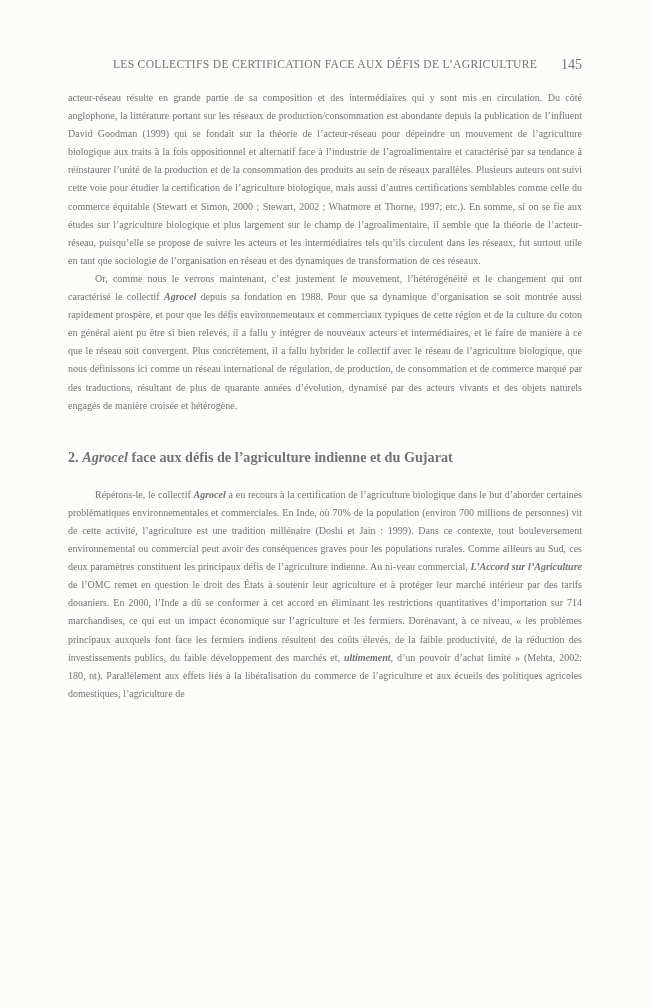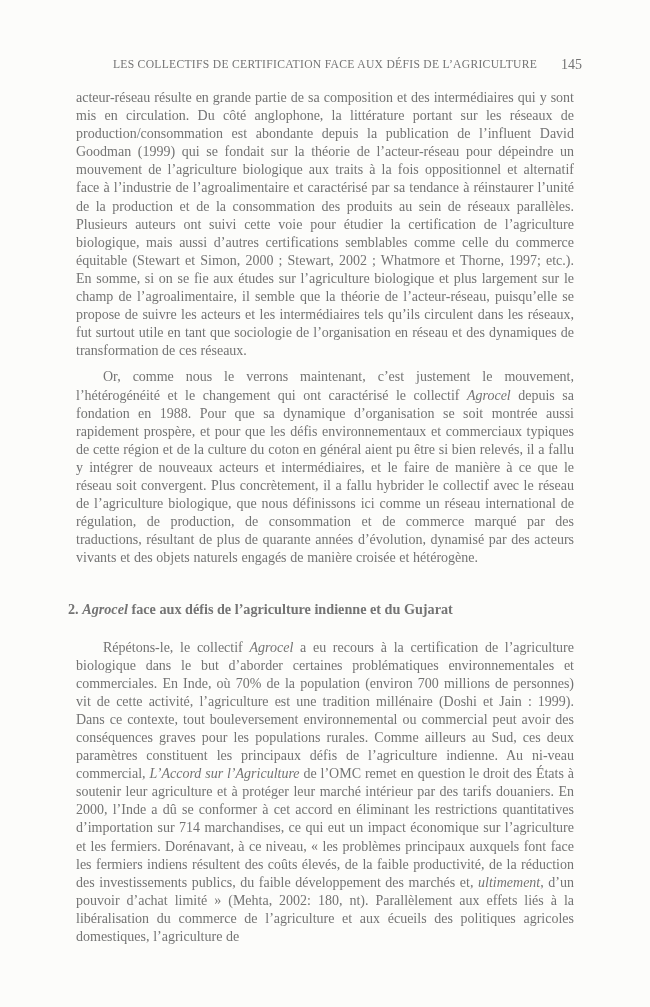--- a/index.html
+++ b/index.html
@@ -32,38 +32,39 @@
     display: inline-block;
   }
   .page-number {
     position: absolute;
     right: 0;
     top: 0;
     font-size: 14px;
     letter-spacing: 0;
   }
   .page-body p.paragraph {
-    margin: 8px;
-    font-size: 14px;
+    margin: 0;
+    font-size: 10px;
     line-height: 18.1px;
     text-align: justify;
     word-spacing: 0.2px;
   }
   .page-body p.paragraph.indent {
     text-indent: 27px;
   }
   .page-body h2.heading {
     font-size: 14.2px;
     line-height: 18.1px;
     font-weight: bold;
     text-align: left;
     margin: 33px 0 20px 0;
   }
   .page-body em {
     font-style: italic;
+    font-weight: bold;
   }
 </style>
 </head>
 <body>
 
 <div class="page">
   <div class="running-head">
     <span class="running-title">LES COLLECTIFS DE CERTIFICATION FACE AUX DÉFIS DE L’AGRICULTURE</span>
     <span class="page-number">145</span>
   </div>

